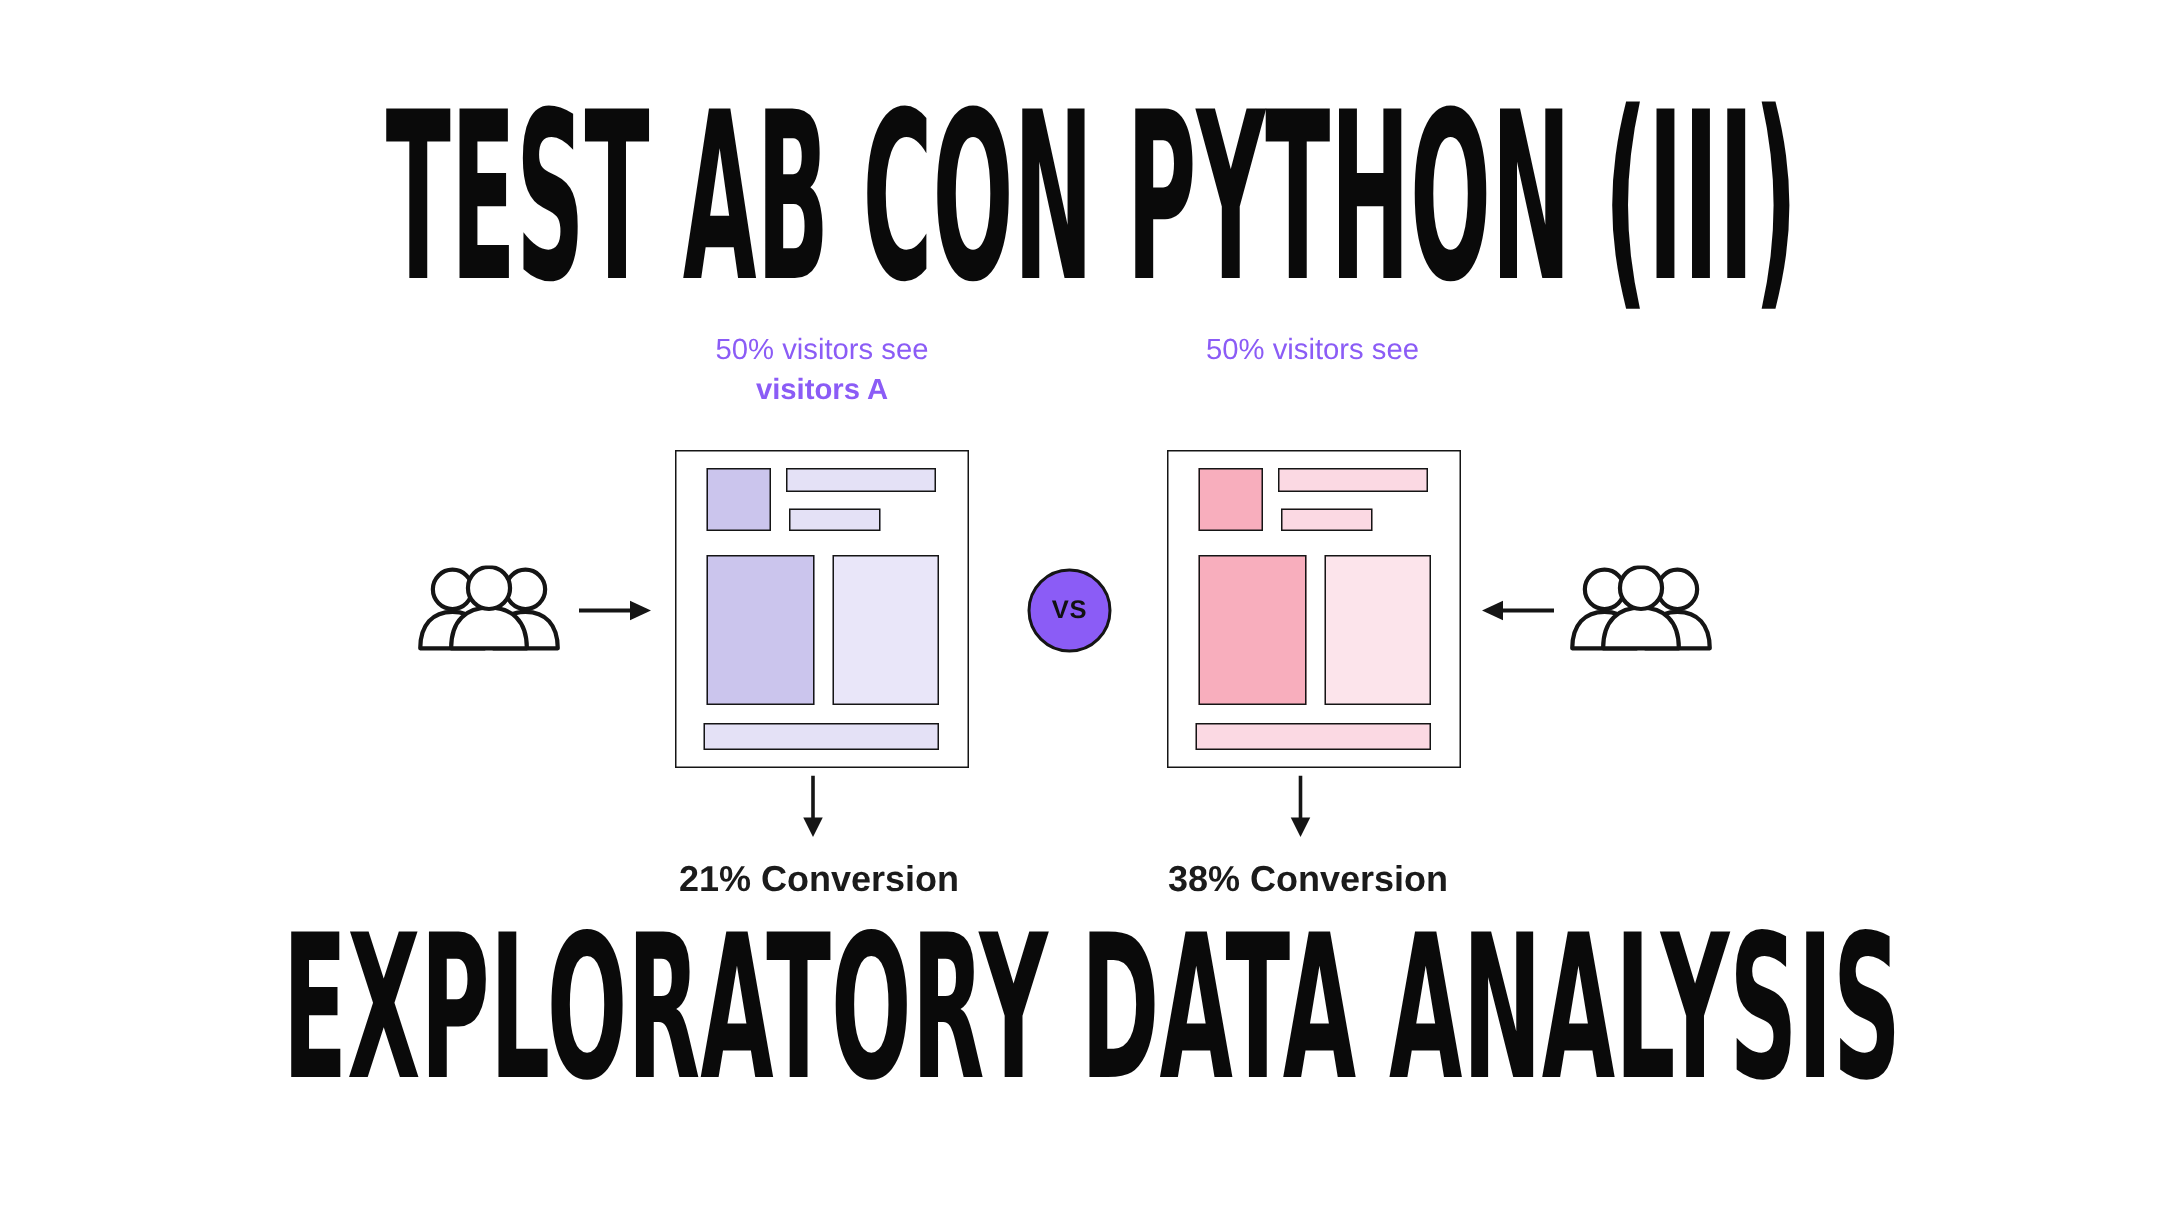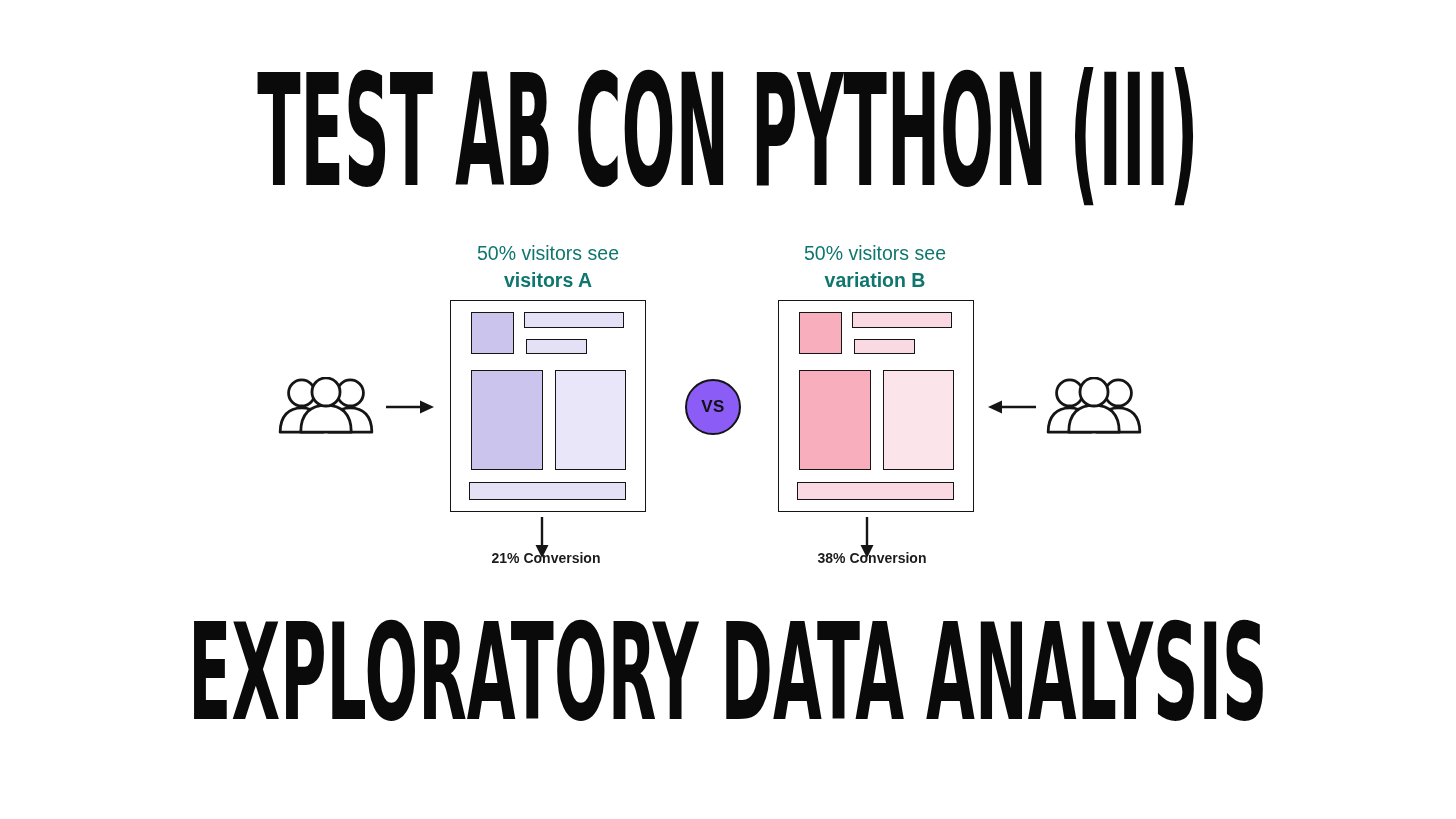--- a/index.html
+++ b/index.html
@@ -15,25 +15,25 @@
   
   .title-band{position:absolute;left:0;right:0;display:flex;justify-content:center;overflow:visible;}
   .condensed{display:inline-block;white-space:nowrap;font-family:"DejaVu Sans",sans-serif;
              font-weight:bold;color:#0a0a0a;line-height:1;transform-origin:center;}
   .title-band.top{top:54px;}
   .title-band.top .condensed{font-size:155px;transform:scaleX(0.41);}
   .title-band.bottom{top:607px;}
   .title-band.bottom .condensed{font-size:133px;transform:scaleX(0.475);}
 
   
-  .caption{position:absolute;top:240px;width:200px;text-align:center;font-size:19.5px;line-height:27px;color:#0f766e;}
+  .caption{position:absolute;top:220px;width:200px;text-align:center;font-size:19.5px;line-height:27px;color:#8b5cf6;}
   .caption .l2{font-weight:bold;}
   .caption.a{left:448px;}
   .caption.b{left:775px;}
-  .conversion{position:absolute;top:550px;width:220px;text-align:center;font-size:14px;font-weight:bold;color:#1b1b1b;}
+  .conversion{position:absolute;top:573px;width:220px;text-align:center;font-size:24px;font-weight:bold;color:#1b1b1b;}
   .conversion.a{left:436px;}
   .conversion.b{left:762px;}
 
   
   .card{position:absolute;top:300px;width:196px;height:212px;background:#ffffff;border:1.8px solid var(--ink);}
   .card.card-a{left:450px;}
   .card.card-b{left:778px;}
   .tile{position:absolute;border:1.5px solid var(--ink);}
   .tile.logo{left:20px;top:11px;width:43px;height:42px;}
   .tile.hbar{left:73px;top:11px;width:100px;height:16px;}
@@ -73,21 +73,20 @@
     <span class="condensed">TEST AB CON PYTHON (III)</span>
   </div>
 
   <div class="caption a">
     <div>50% visitors see</div>
     <div class="l2">visitors A</div>
   </div>
 
   <div class="caption b">
     <div>50% visitors see</div>
-    <div class="l2">variation B</div>
   </div>
 
   <svg class="people left" width="100" height="58" viewBox="0 0 104 62">
     <g fill="#ffffff" stroke="#151515" stroke-width="3" stroke-linejoin="round">
       <path d="M3,59 C3,42 12,33 26,33 C40,33 49,42 49,59 Z"></path>
       <path d="M55,59 C55,42 64,33 78,33 C92,33 101,42 101,59 Z"></path>
       <path d="M25,59 C25,39 36,30 52,30 C68,30 79,39 79,59 Z"></path>
       <circle cx="26" cy="17" r="14"></circle>
       <circle cx="78" cy="17" r="14"></circle>
       <circle cx="52" cy="16" r="15"></circle>

